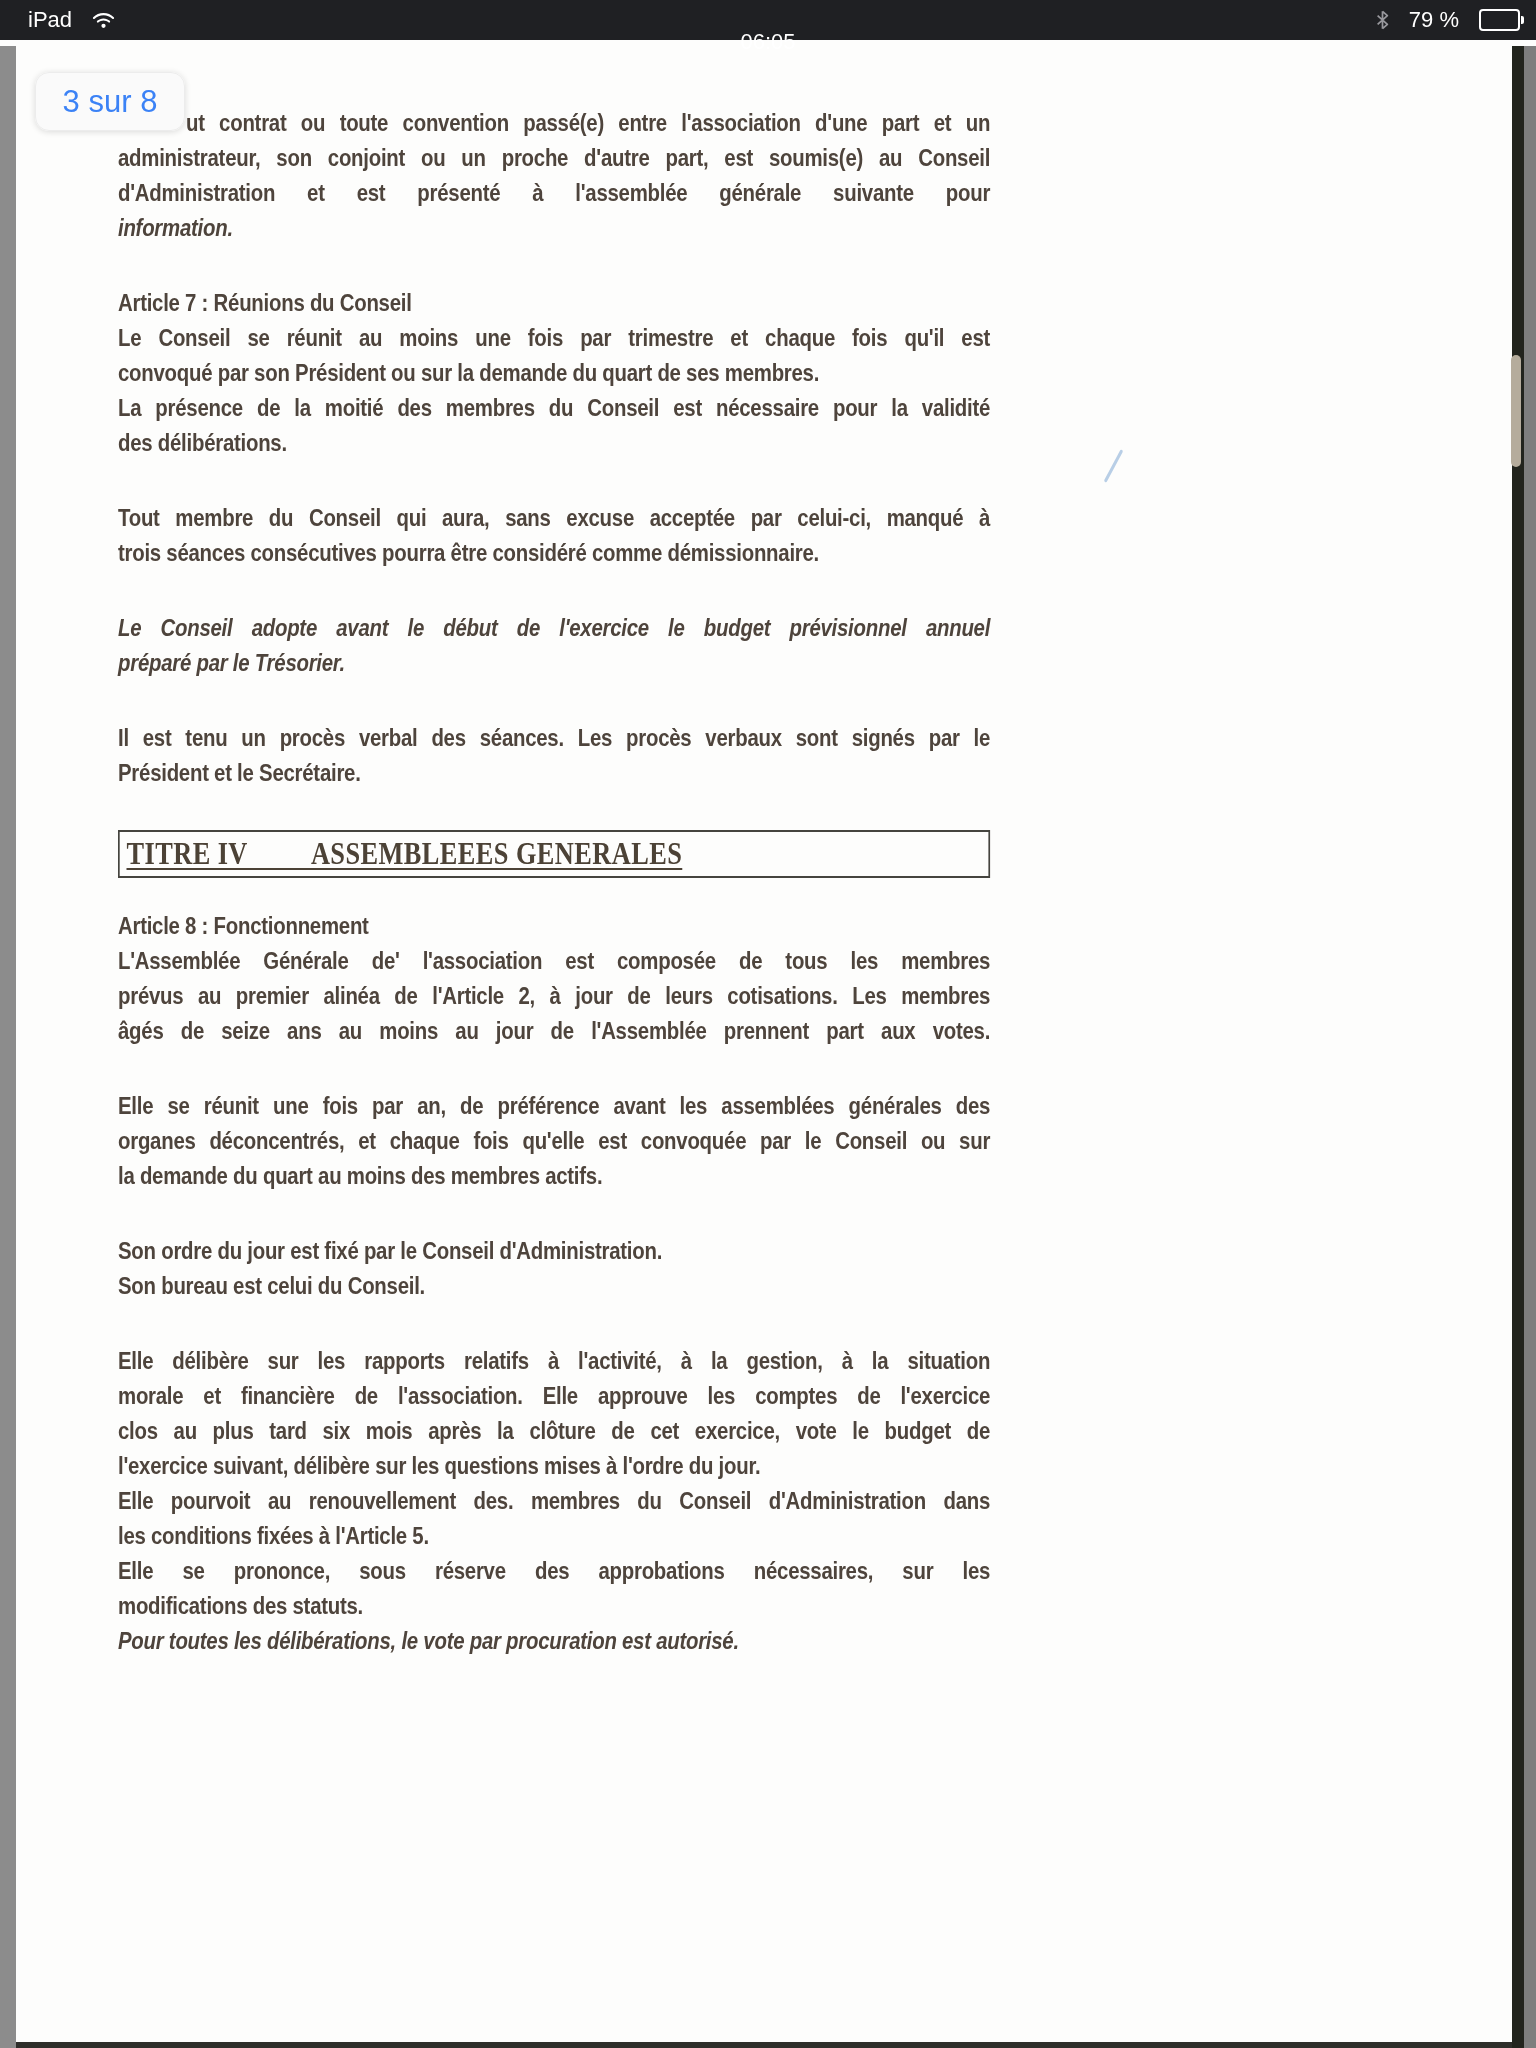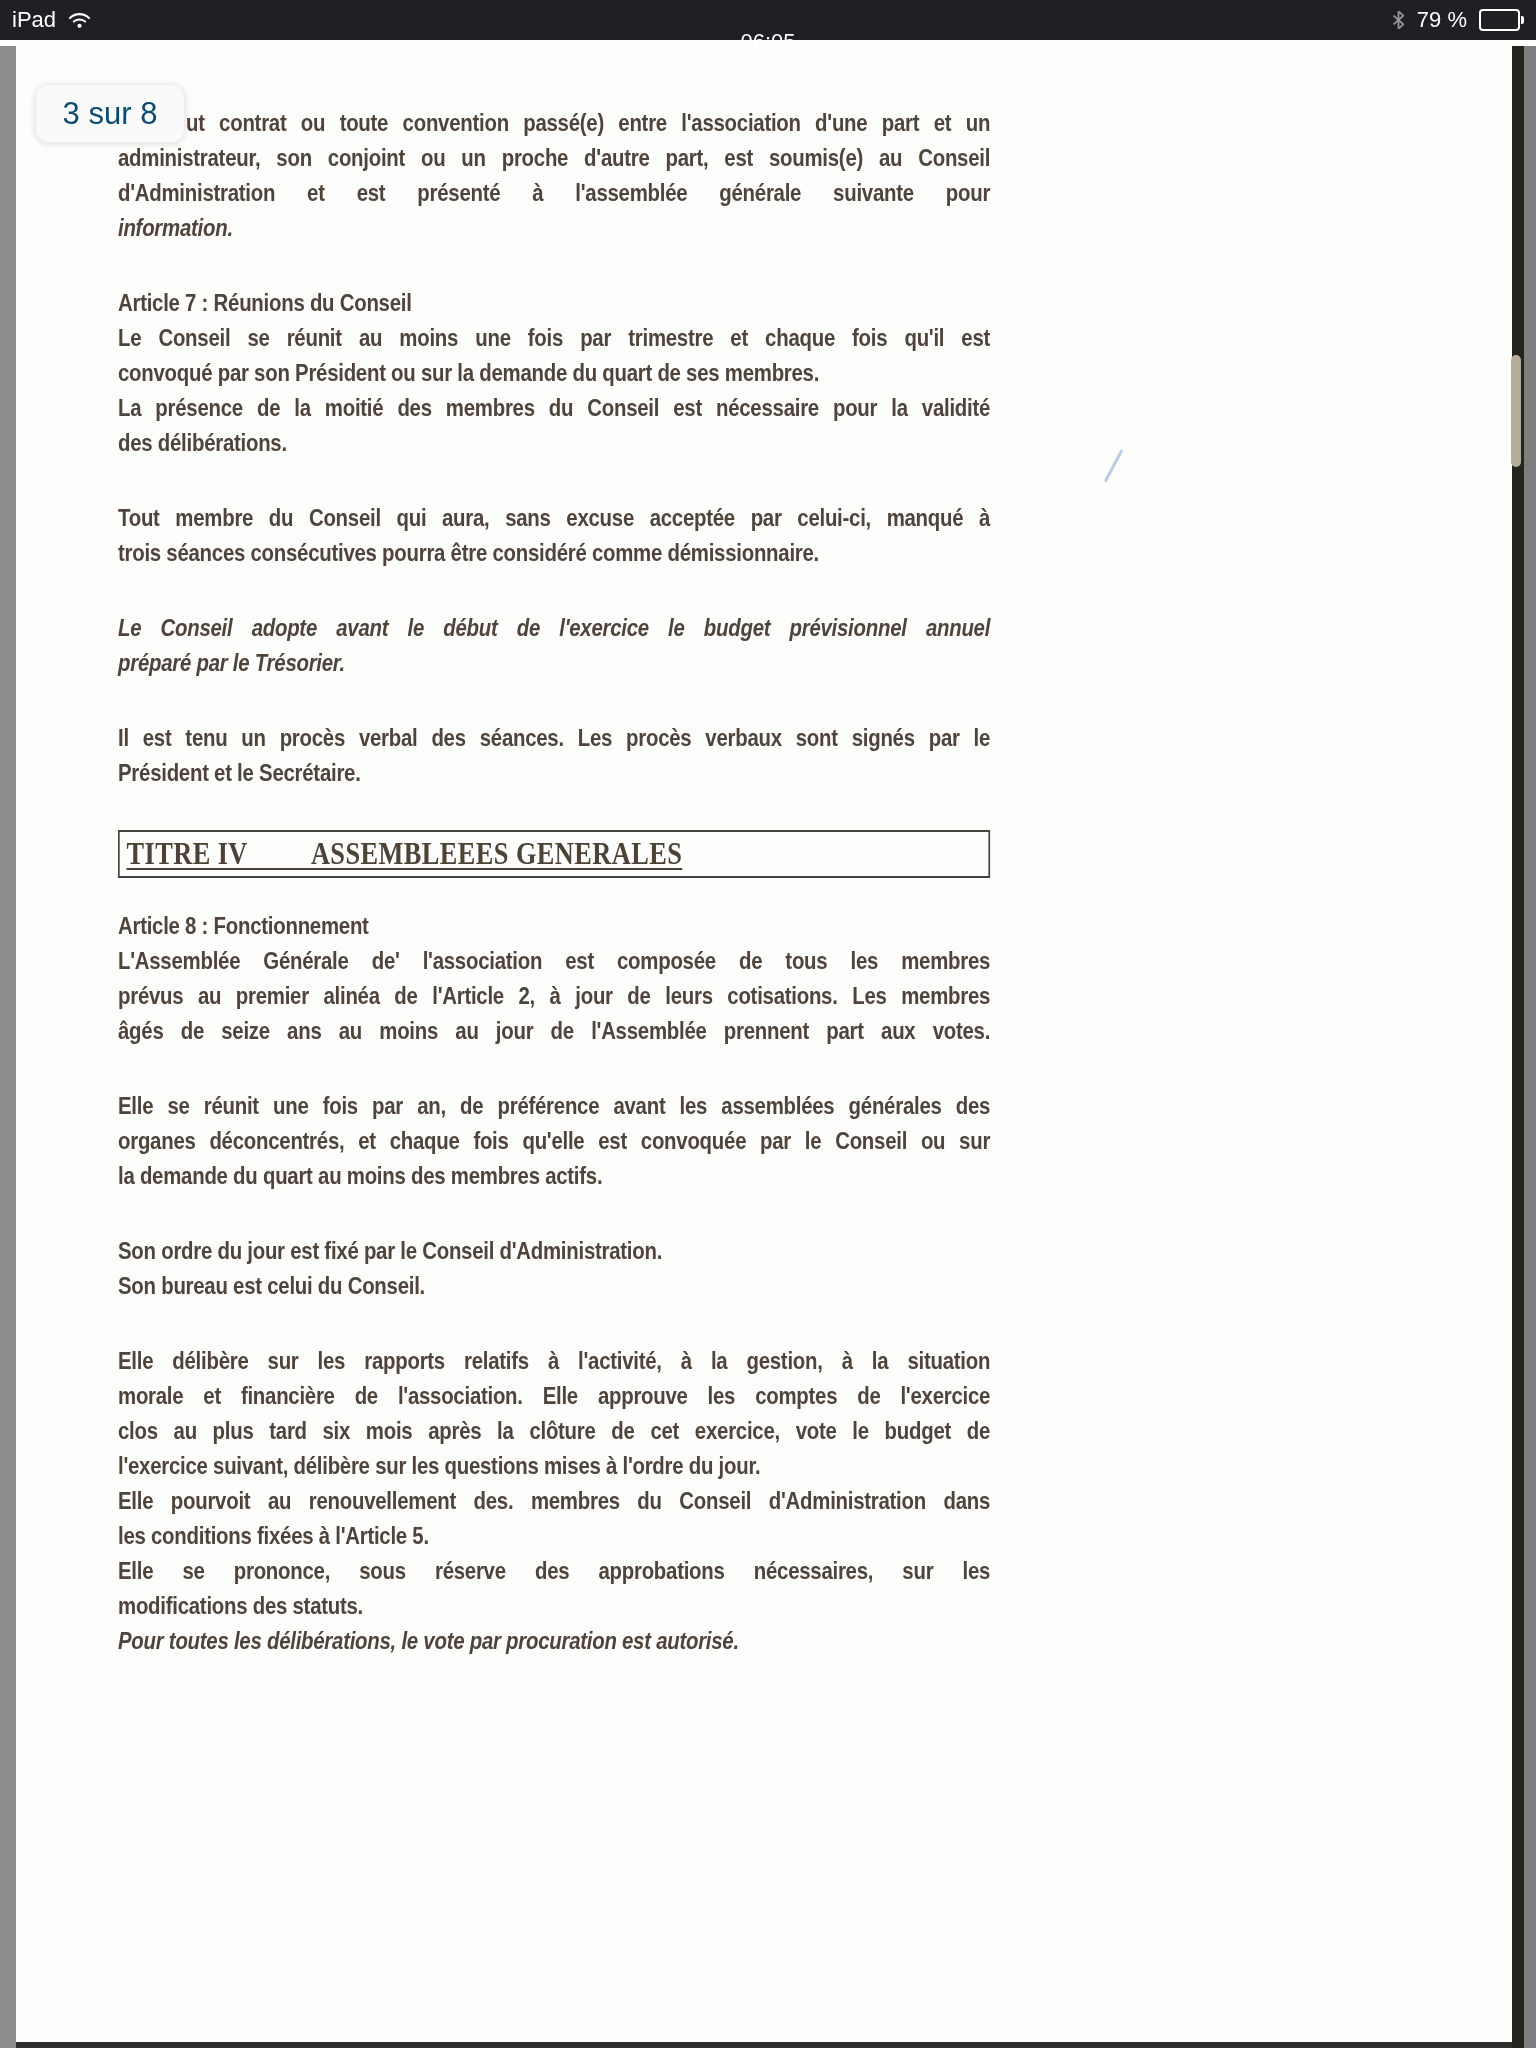--- a/index.html
+++ b/index.html
@@ -8,21 +8,21 @@
     background:#fbfbfa; font-family:"Liberation Sans", sans-serif;
   }
 
   
   .status-bar {
     position:absolute; top:0; left:0; width:1536px; height:40px;
     background:#1f2023; color:#fff; display:flex; align-items:center;
     justify-content:space-between; padding:0 12px; box-sizing:border-box;
     font-size:22px; z-index:30;
   }
-  .sb-left, .sb-right { display:flex; align-items:center; gap:12px; }
+  .sb-left, .sb-right { display:flex; align-items:center; gap:20px;margin-left:16px; }
   .sb-time {
     position:absolute; left:50%; transform:translateX(-50%);
     font-size:22px; color:#fff;margin-top:44px;
   }
   .battery { display:flex; align-items:center; }
   .battery-body {
     width:35px; height:16px; border:2px solid #fff; border-radius:4px;
     padding:1px; box-sizing:content-box;
   }
   .battery-fill { height:100%; background:#fff; border-radius:2px; width:87%; }
@@ -36,25 +36,25 @@
   .edge-dark-right { position:absolute; left:1512px; top:6px; width:12px; height:2002px; background:#22241d; }
   .edge-gray-right { position:absolute; left:1524px; top:6px; width:12px; height:2002px; background:#7e7e7e; }
   .edge-bottom { position:absolute; left:16px; top:2002px; width:1496px; height:6px; background:#2e2e2a; }
   .scroll-thumb {
     position:absolute; left:1511px; top:315px; width:10px; height:112px;
     background:#b5ac9c; border-radius:5px;
   }
 
   
   .page-badge {
-    position:absolute; left:35px; top:44px; width:148px; height:57px;
+    position:absolute; left:35px; top:32px; width:148px; height:57px;
     background:rgba(250,250,250,0.95); border:1px solid #ececec; border-radius:14px;
     box-shadow:0 1px 6px rgba(0,0,0,0.14);
     display:flex; align-items:center; justify-content:center;
-    font-size:31px; color:#0c4a6e; z-index:20;
+    font-size:31px; color:#3b82f6; z-index:20;
   }
 
   
   .ink-mark {
     position:absolute; left:1112px; top:408px; width:3px; height:36px;
     background:#7fa8d4; opacity:0.55; transform:rotate(28deg); border-radius:2px;
   }
 
   
   .doc {

